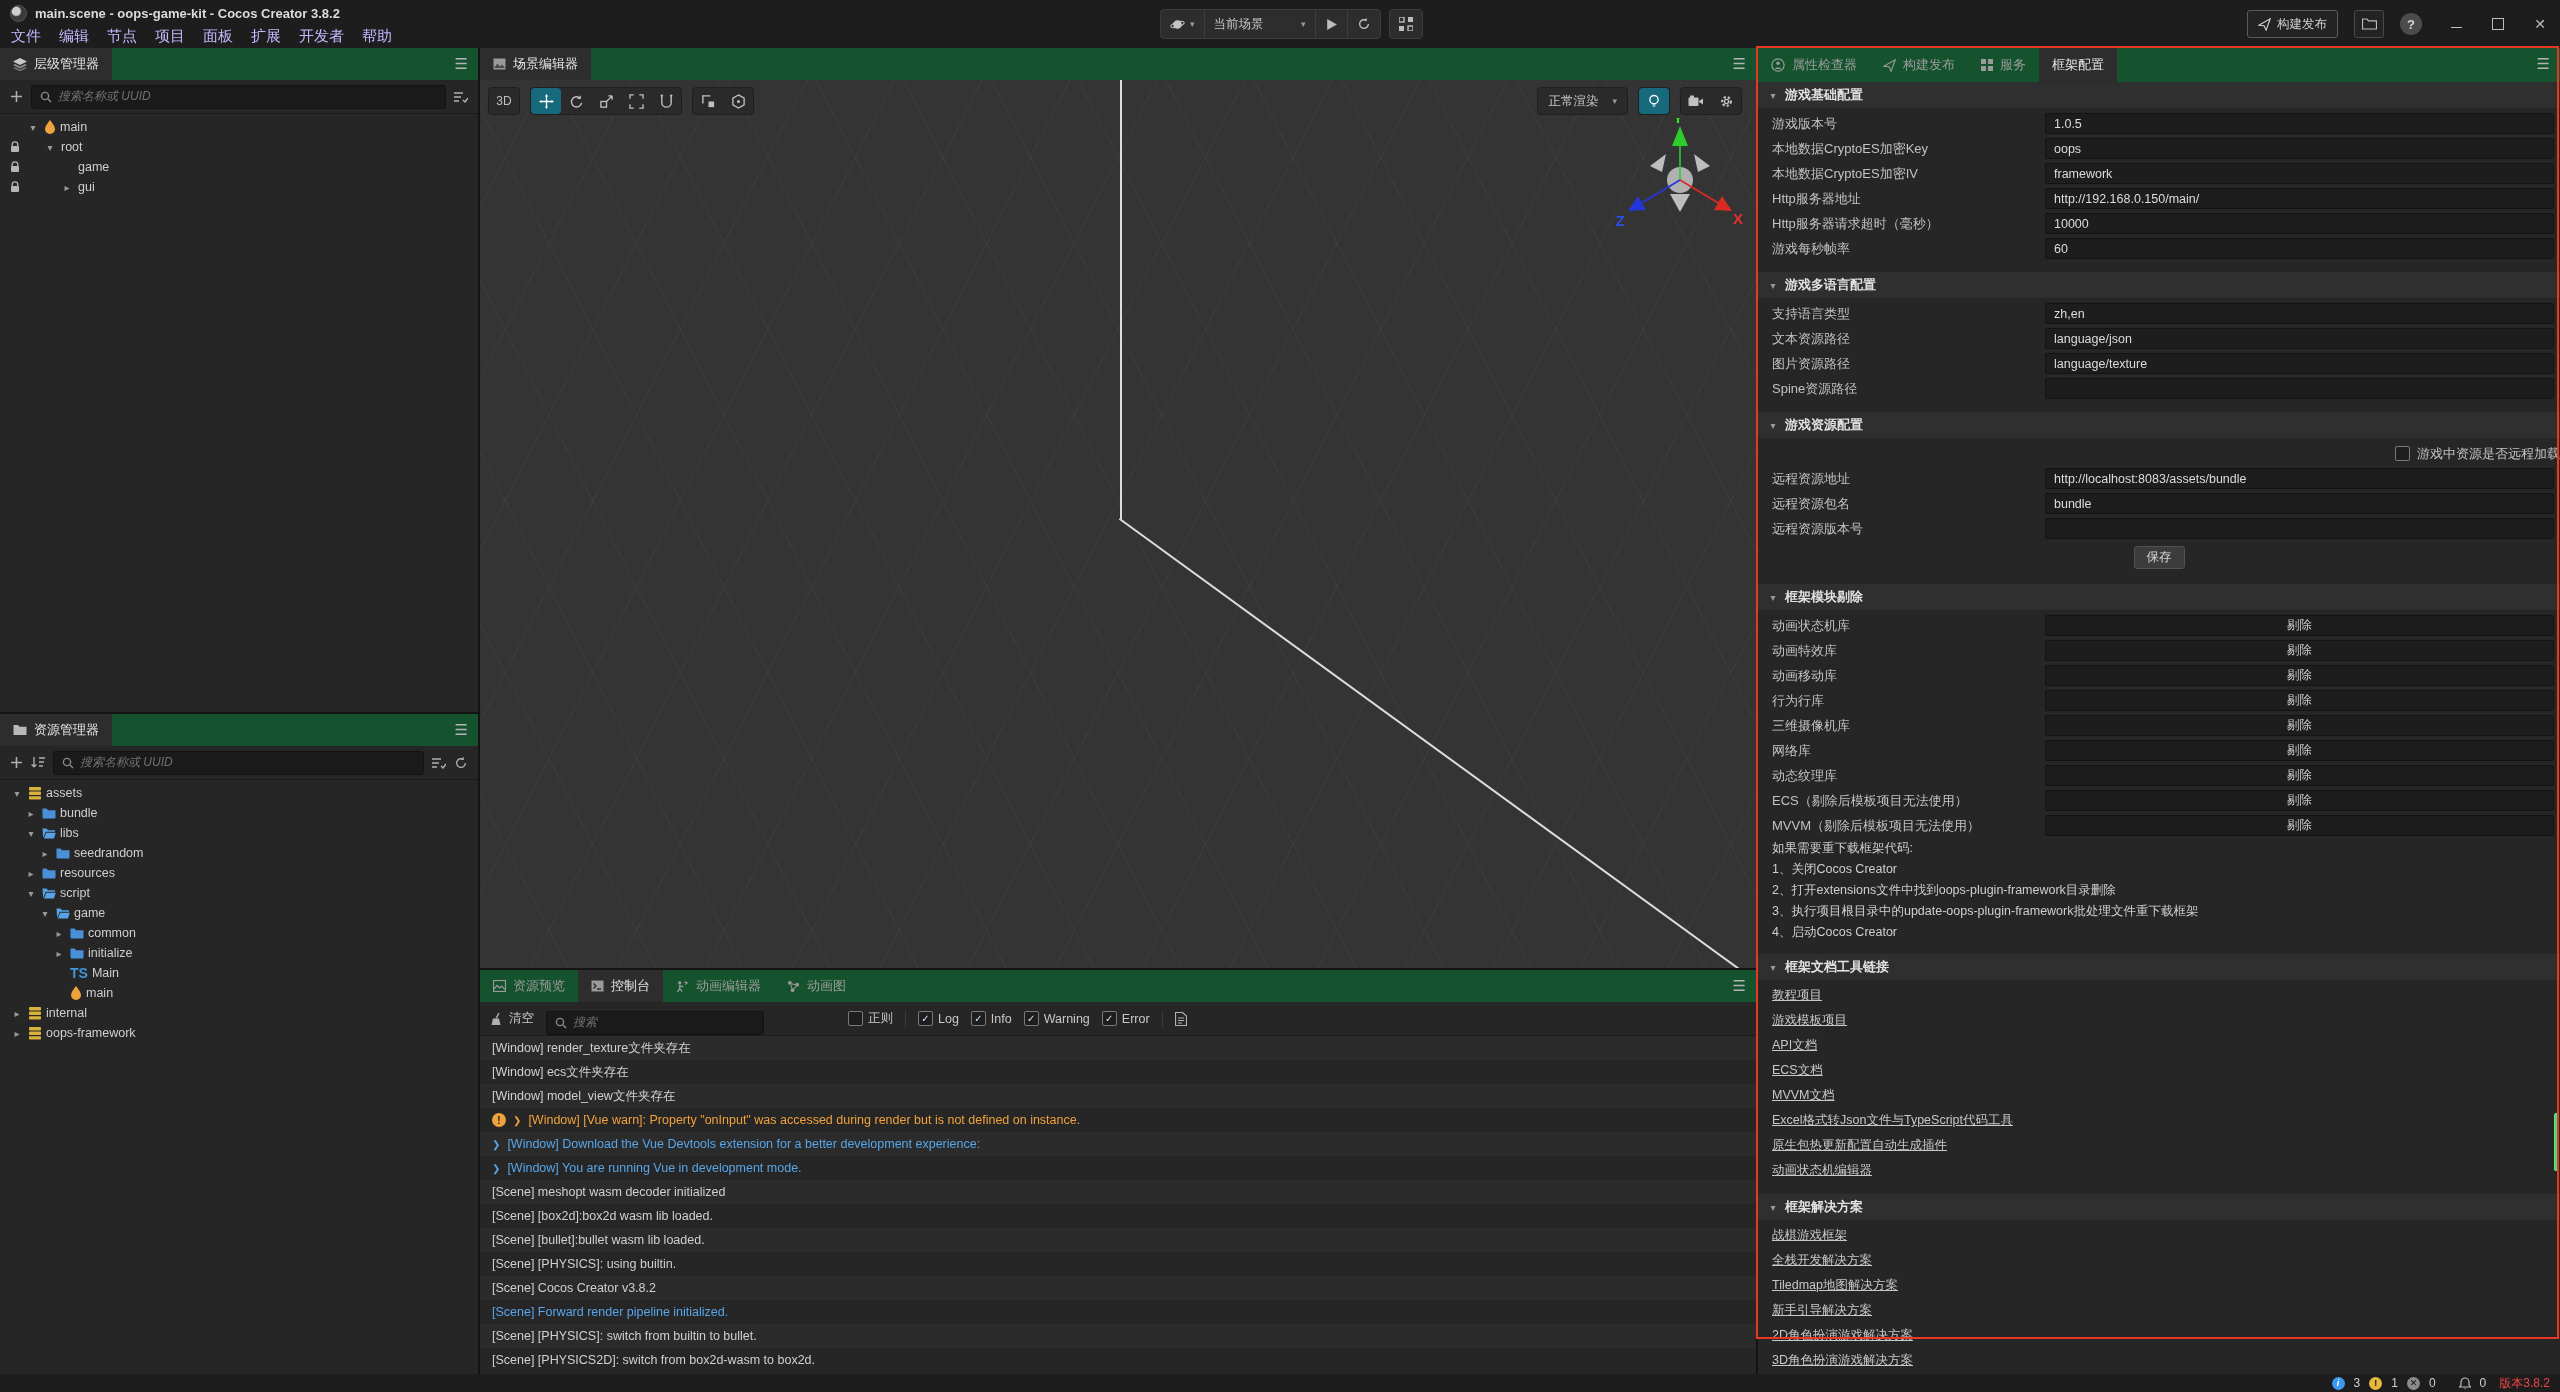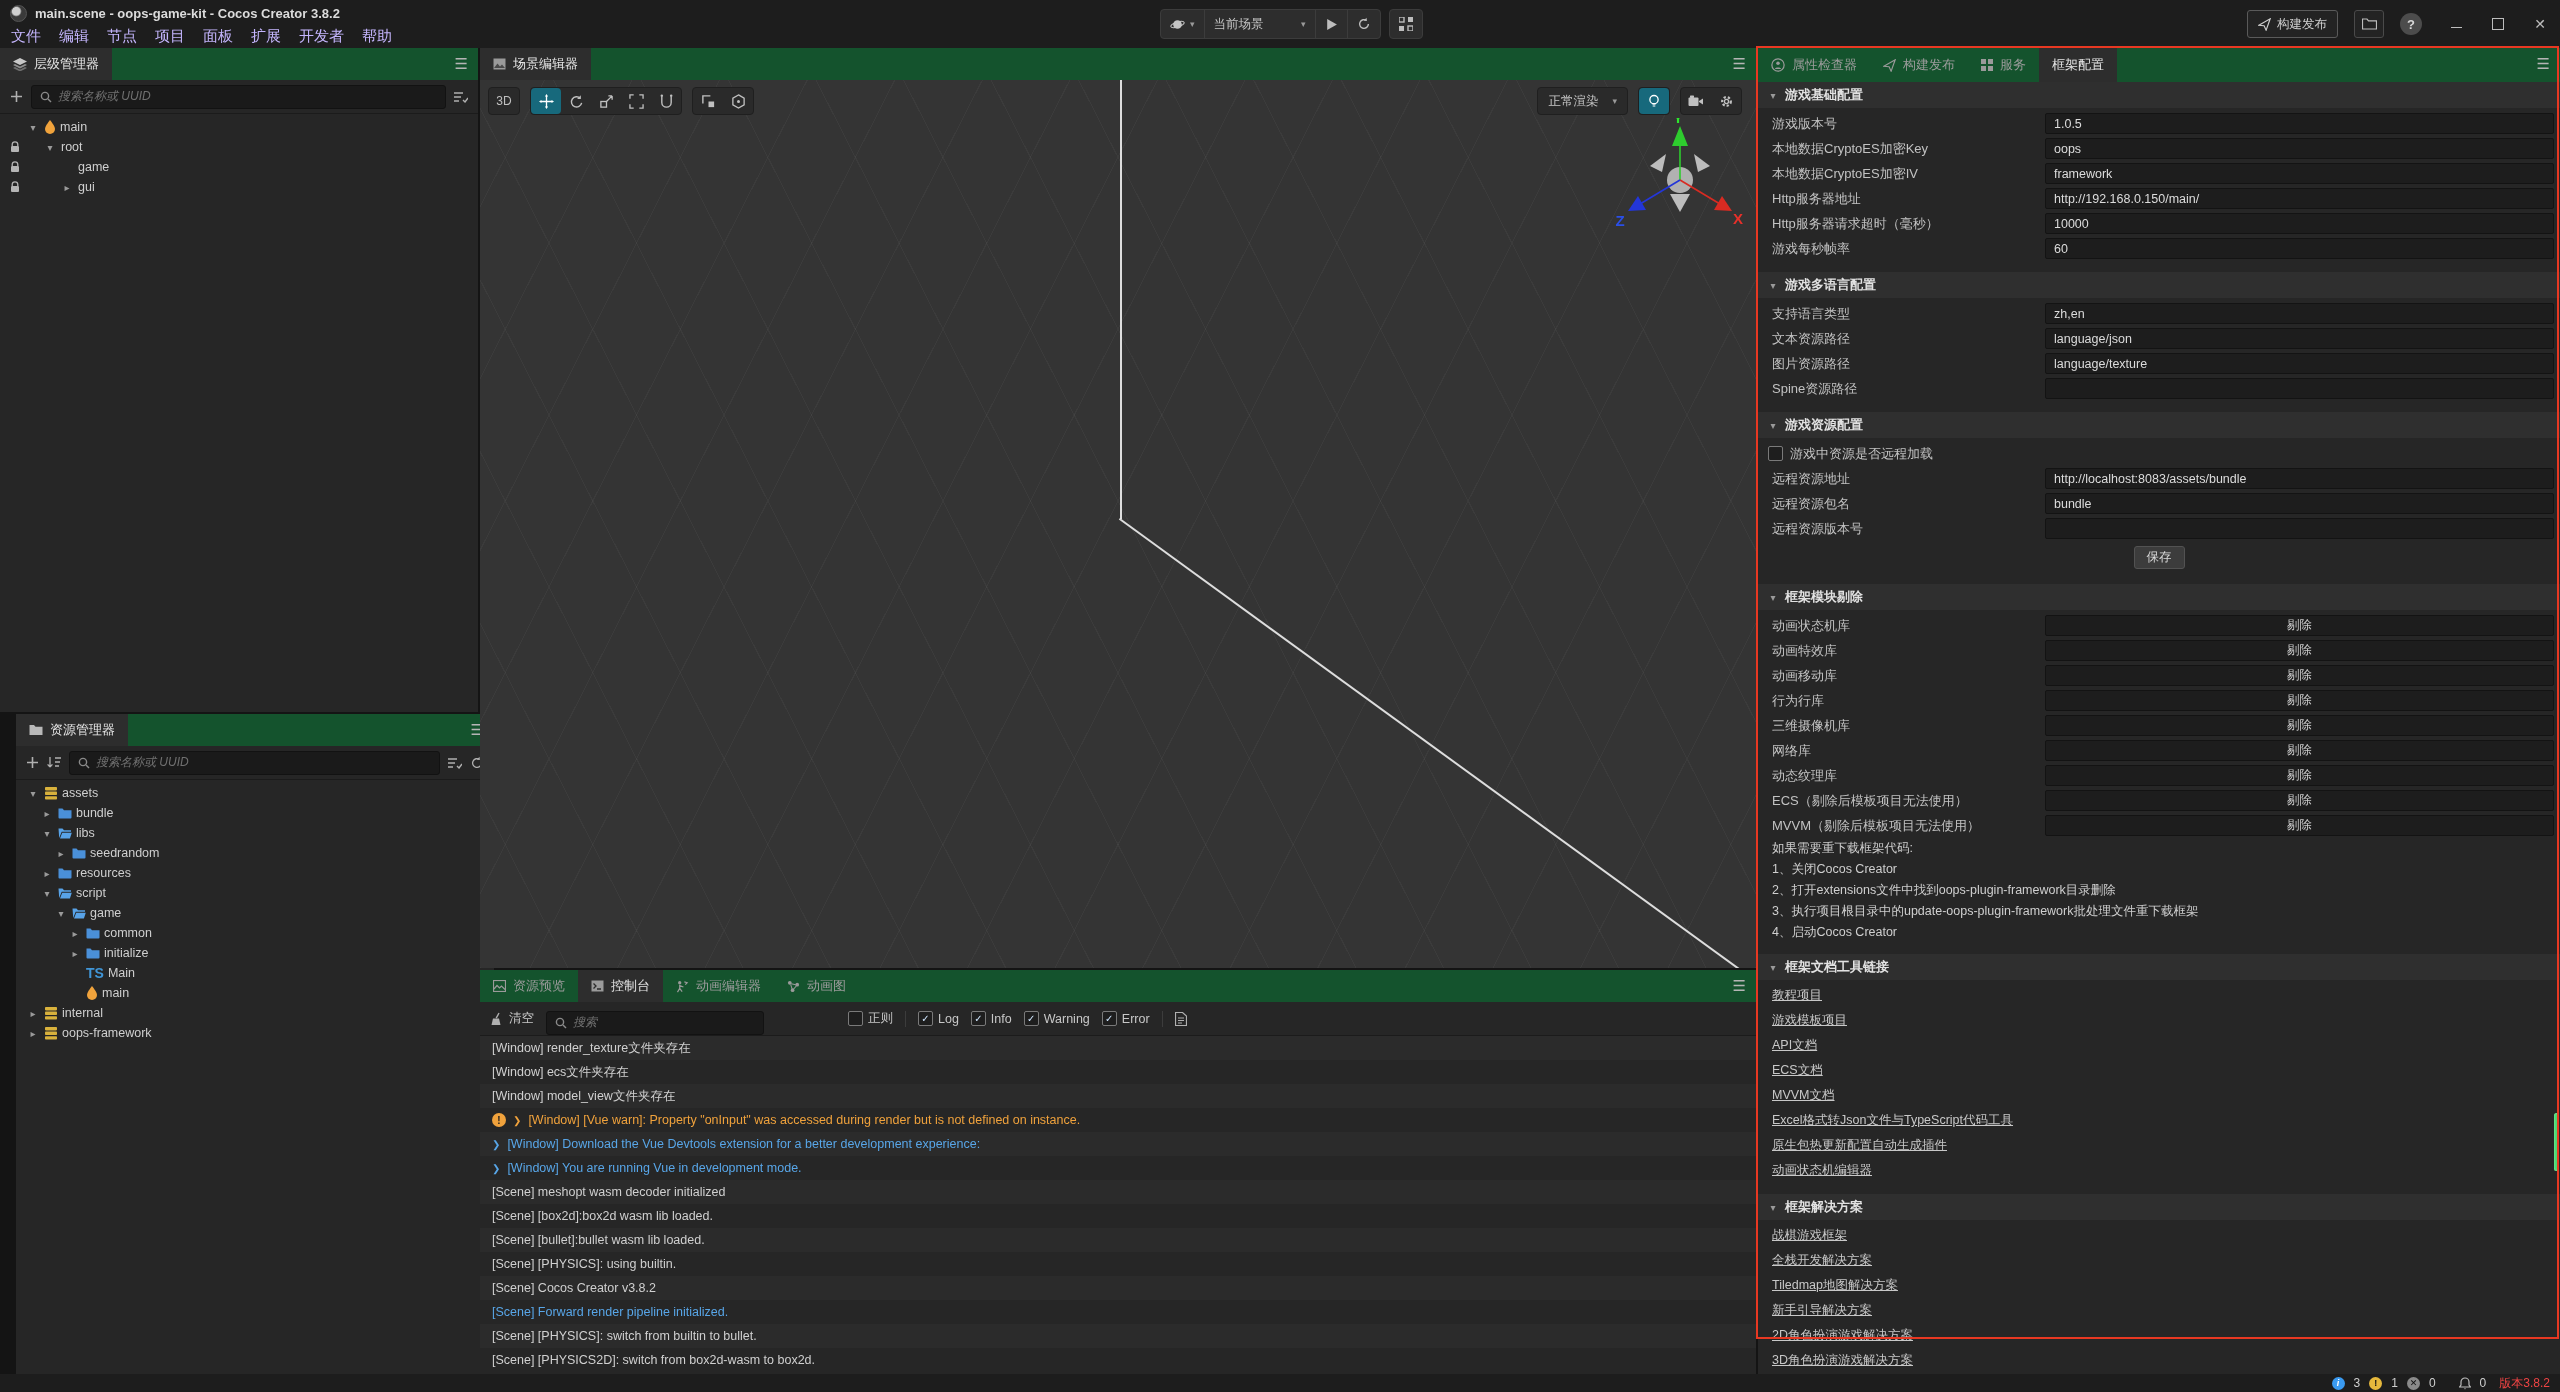--- a/index.html
+++ b/index.html
@@ -76,21 +76,21 @@
   .isec-h .chev{flex:0 0 10px;width:10px;}
   .irow{height:25px;display:flex;align-items:center;}
   .ilabel{width:273px;padding-left:14px;font-size:13px;color:#c2c2c2;flex:0 0 273px;white-space:nowrap;overflow:hidden;}
   .ifield{flex:1;margin-right:6px;height:19px;background:#1d1d1d;border:1px solid #131313;border-radius:2px;display:flex;align-items:center;padding:0 8px;font-size:12.5px;color:#dcdcdc;}
   .ifield.center{justify-content:center;color:#cccccc;}
   .inote{height:21px;display:flex;align-items:center;padding-left:14px;font-size:12.5px;color:#cfcfcf;}
   .ilink{height:25px;display:flex;align-items:center;padding-left:14px;font-size:12.5px;}
   .ilink span{color:#c8c8c8;text-decoration:underline;}
   .isave-row{height:32px;display:flex;align-items:center;justify-content:center;}
   .isave{background:#3c3c3c;border:1px solid #525252;border-radius:3px;color:#d8d8d8;font-size:12.5px;padding:2px 12px;}
-  .ichk-row{height:25px;display:flex;align-items:center;gap:7px;padding-left:10px;font-size:13px;color:#c2c2c2;}
+  .ichk-row{height:25px;display:flex;align-items:center;gap:7px;padding-left:10px;font-size:13px;color:#c2c2c2;justify-content:flex-end;}
   .red-frame{position:absolute;left:1756px;top:46px;width:803px;height:1293px;border:2.5px solid #e83822;box-sizing:border-box;pointer-events:none;z-index:50;}
   .green-thumb{position:absolute;right:1px;top:1065px;width:5px;height:58px;background:#4ad973;border-radius:3px;box-shadow:inset 0 0 2px #9cf5b5;}
   
   .statusbar{position:absolute;left:0;top:1374px;width:2560px;height:18px;background:#1d1d1d;display:flex;align-items:center;justify-content:flex-end;gap:9px;padding-right:10px;box-sizing:border-box;}
   .badge{width:13px;height:13px;border-radius:50%;display:flex;align-items:center;justify-content:center;font-size:9px;font-weight:bold;color:#111;}
   .b-info{background:#3a9af0;color:#fff;font-style:italic;}
   .b-warn{background:#e6b83c;}
   .b-err{background:#8a8a8a;}
   .scount{color:#cfcfcf;font-size:12px;}
   .sversion{color:#ef4444;font-size:12px;margin-left:4px;}
@@ -238,21 +238,21 @@
             <svg class="lock" width="10" height="12" viewBox="0 0 10 12">
               <path d="M2.2 5V3.6a2.8 2.8 0 0 1 5.6 0V5" fill="none" stroke="#b5b5b5" stroke-width="1.3"></path>
               <rect x="1" y="5" width="8" height="6" rx="1" fill="#b5b5b5"></rect>
             </svg>
             <span class="chev">▸</span>
             <span>gui</span>
           </div>
         </div>
     </div>
 
-    <div class="panel" style="left:16px;top:666px;width:478px;height:660px;">
+    <div class="panel" style="left:0;top:666px;width:478px;height:660px;">
       <div class="tabbar">
         <span class="tab active">
           <svg width="14" height="12" viewBox="0 0 14 12">
               <path d="M0.5 1h4.5l1.5 1.8h7v8.2h-13Z" fill="#b8b8b8"></path>
             </svg>
           <span>资源管理器</span>
         </span>
         <span class="hamburger">☰</span>
       </div>
       <div class="ptoolbar">

